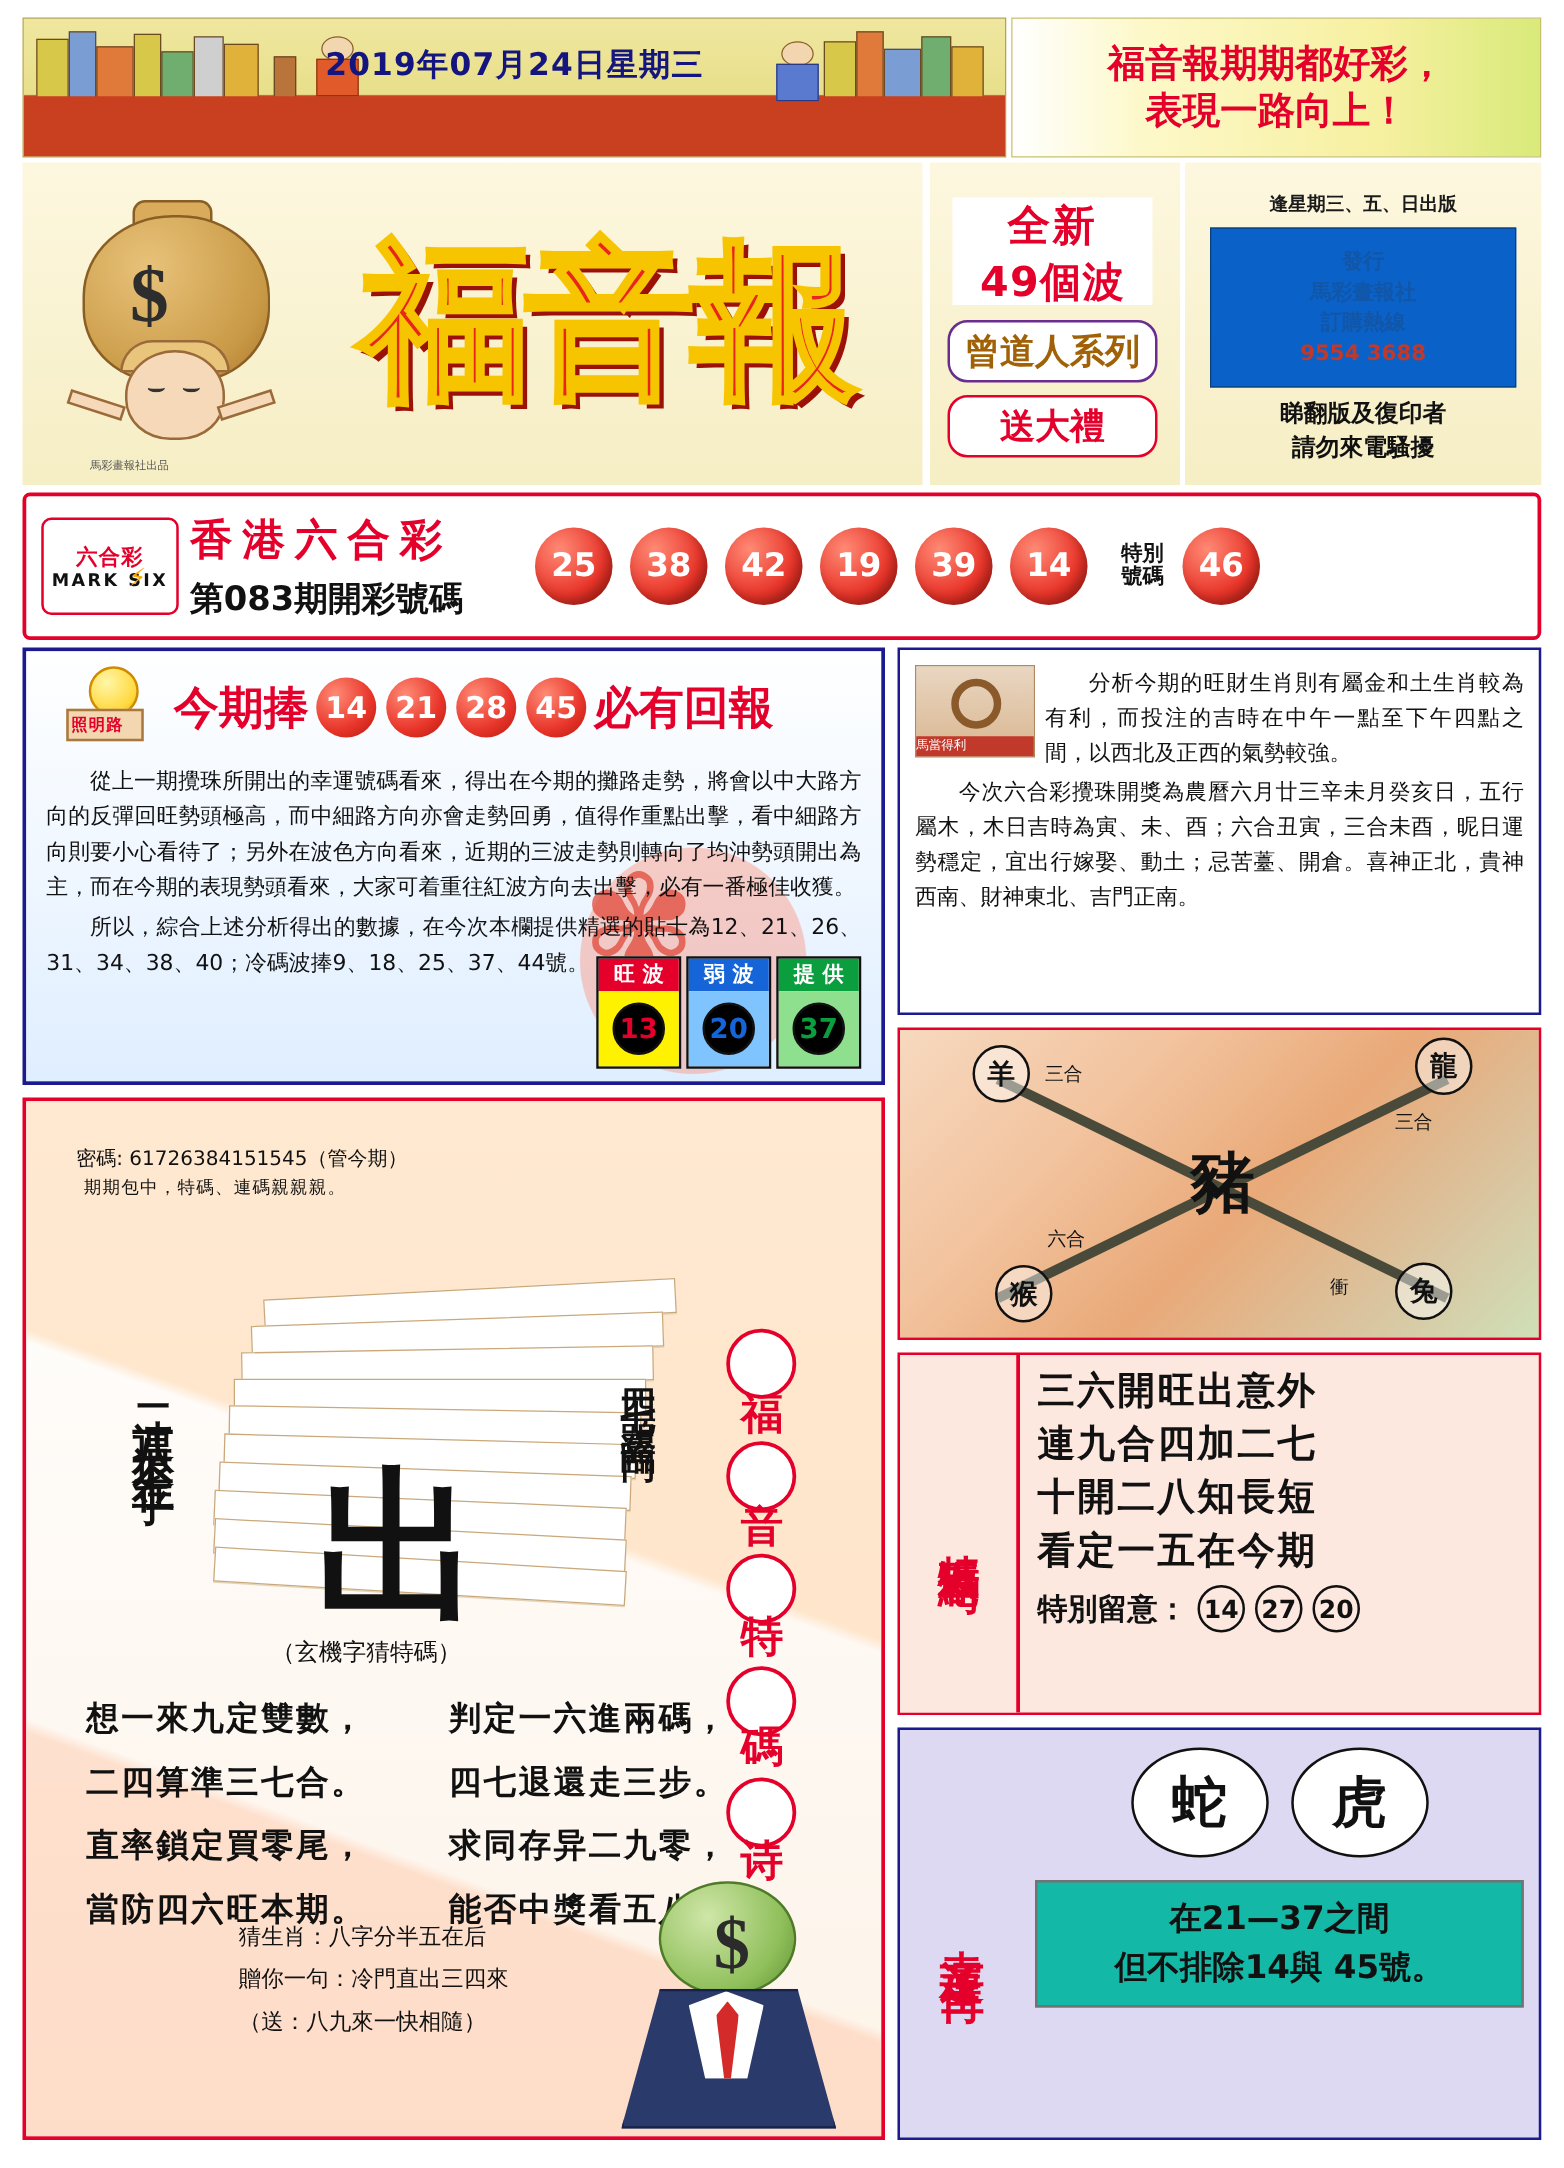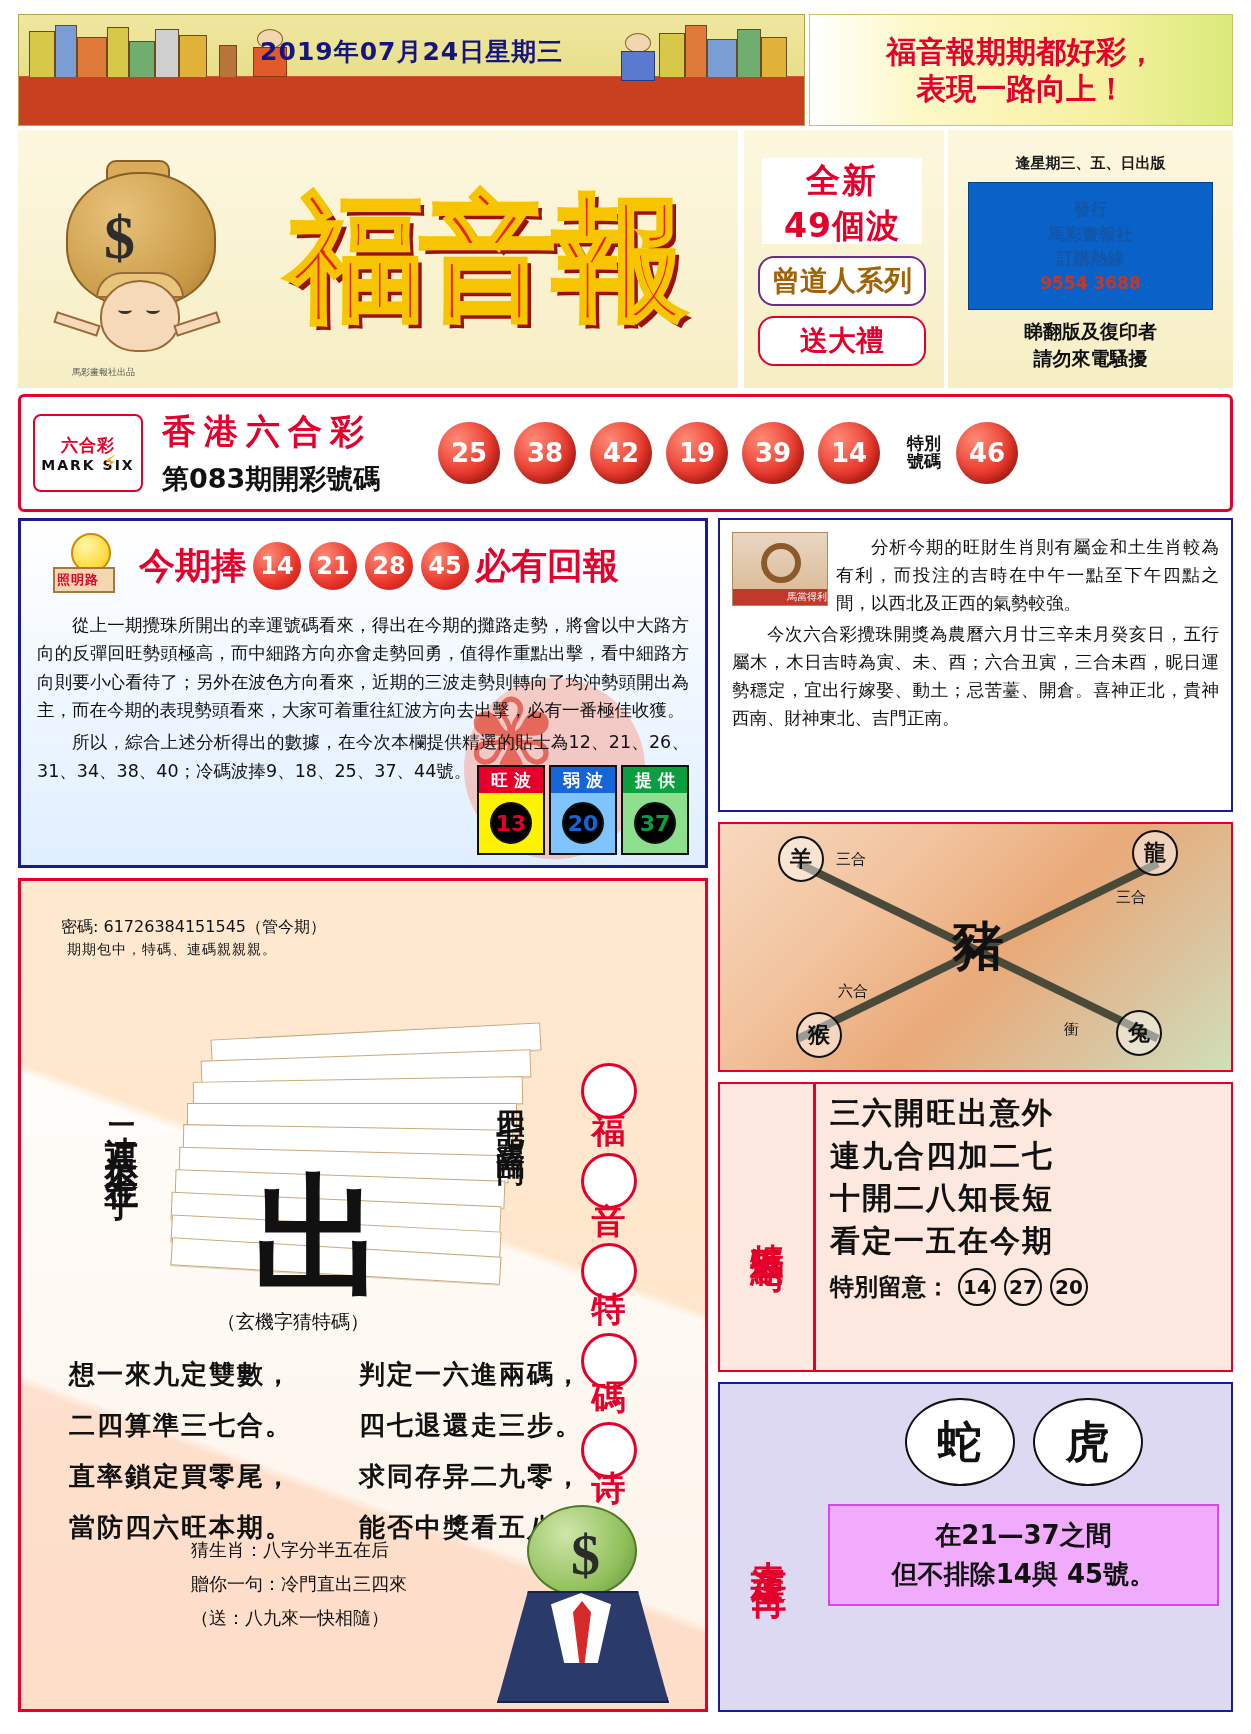--- a/index.html
+++ b/index.html
@@ -125,21 +125,21 @@
   }
   .logo6 {
     width:110px; height:78px; margin-left:12px;
     border:2px solid #e4002b; border-radius:8px; background:#fff;
     display:flex; flex-direction:column; align-items:center; justify-content:center;
     position:relative;
   }
   .logo6 .l6a { font-size:17px; font-weight:bold; color:#e4002b; letter-spacing:1px;}
   .logo6 .l6b { font-size:14px; font-weight:bold; color:#111; letter-spacing:2px; }
   .logo6 .bolt { position:absolute; right:24px; bottom:16px; color:#f7a700; font-size:20px; }
-  .rb-title { margin-left:19px; width:270px; }
+  .rb-title { margin-left:9px; width:270px; }
   .rb-title .t1 { font-size:34px; font-weight:bold; color:#e4002b; letter-spacing:8px; }
   .rb-title .t2 { font-size:27px; font-weight:bold; color:#111; margin-top:6px; }
   .balls { display:flex; align-items:center; margin-left:6px; gap:14px; }
   .ball {
     width:62px; height:62px; border-radius:50%;
     display:flex; align-items:center; justify-content:center;
     font-size:26px; font-weight:bold; color:#fff;
     box-shadow:inset -4px -5px 8px rgba(0,0,0,.22);
   }
   .ball.red { background:radial-gradient(circle at 32% 28%, #ff8a75, #e8352a 60%, #b3180f 100%); }
@@ -214,21 +214,21 @@
   }
   .almanac p { margin:3px 0; text-indent:2em; }
   .alm-icon {
     float:left; width:96px; height:74px; margin:2px 8px 2px 0;
     background:linear-gradient(180deg,#e9d6c2,#d9b68f);
     border:1px solid #b08a5e; position:relative;
   }
   .alm-icon .ring { position:absolute; left:28px; top:10px; width:40px; height:40px;
     border:6px solid #8b5a2b; border-radius:50%; }
   .alm-icon .cap { position:absolute; left:0; bottom:0; width:100%; height:16px;
-    background:#c0392b; color:#fff; font-size:10px; text-align:right; line-height:16px;padding-left:32px; }
+    background:#c0392b; color:#fff; font-size:10px; text-align:left; line-height:16px; }
 
   
   .zodiac {
     position:absolute; left:718px; top:822px; width:515px; height:250px;
     border:2px solid #e4002b; overflow:hidden;
     background:linear-gradient(135deg,#f7d9bf 0%, #f2c39e 30%, #e9a978 55%, #d9c5a0 80%, #cfe0b8 100%);
   }
   .zx { position:absolute; left:58px; top:28px; width:400px; height:190px; }
   .zx .bar { position:absolute; left:0; top:50%; width:100%; height:8px; background:#4a4a3a;
     transform-origin:center; }
@@ -276,21 +276,21 @@
   .lk-left { width:96px; display:flex; align-items:center; justify-content:center; }
   .lk-left span { writing-mode:vertical-rl; font-size:36px; font-weight:bold; color:#e4002b; letter-spacing:8px; }
   .lk-right { flex:1; padding:14px 12px; }
   .lk-animals { display:flex; gap:18px; justify-content:center; }
   .lk-animal {
     width:110px; height:88px; border:2px solid #111; border-radius:50%;
     background:#fff; display:flex; align-items:center; justify-content:center;
     font-size:44px; font-weight:bold; color:#111;
   }
   .lk-note {
-    margin-top:18px; border:2px solid #d946ef; background:#f0abfc; padding:10px 6px;
+    margin-top:18px; border:2px solid #737373; background:#14b8a6; padding:10px 6px;
     text-align:center;
   }
   .lk-note div { font-size:26px; font-weight:bold; color:#111; line-height:1.5; }
 
   
   .poem {
     position:absolute; left:18px; top:878px; width:690px; height:834px;
     border:3px solid #e4002b; background:#fff; overflow:hidden;
   }
   .poem-bg {

